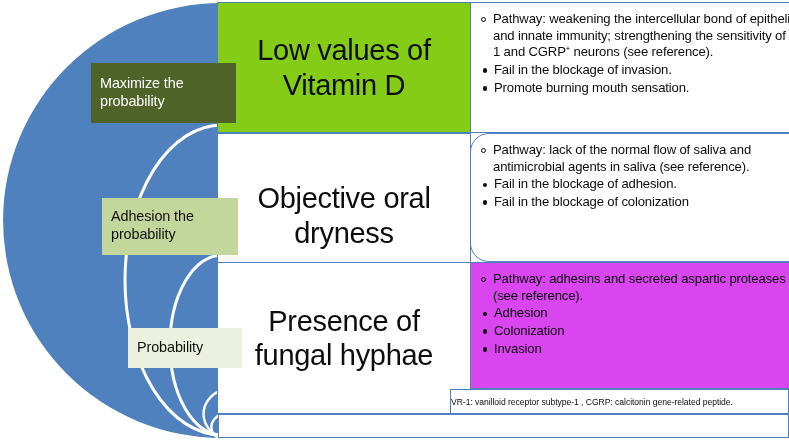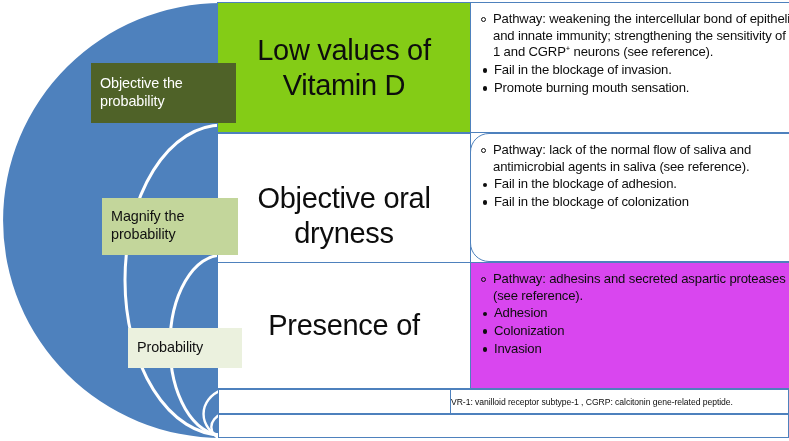--- a/index.html
+++ b/index.html
@@ -56,21 +56,21 @@
     padding:0 6px;
   }
   .detail-box{
     left:470px;width:351px;
     padding:8px 7px 6px 10px;
   }
   #title-0{top:2px;height:131px;}
   #detail-0{top:2px;height:131px;}
   #title-1{top:133px;height:165px;}
   #detail-1{top:133px;height:129px;}
-  #title-2{top:262px;height:127px;}
+  #title-2{top:262px;height:152px;}
   #detail-2{top:262px;height:127px;}
 
   
   ul.bullets{list-style:none;margin:0;padding:0;}
   ul.bullets li{
     position:relative;
     padding-left:13px;
     margin-bottom:1px;
     font-size:13.1px;
     line-height:1.27;
@@ -120,28 +120,28 @@
     <path d="M 222,125 A 97,155 0 0 0 222,435" fill="none" stroke="#FFFFFF" stroke-width="3"></path>
 
     <path d="M 222,255 A 52,90 0 0 0 222,435" fill="none" stroke="#FFFFFF" stroke-width="3"></path>
 
     <path d="M 222,390 A 30,26 0 0 0 222,438" fill="none" stroke="#FFFFFF" stroke-width="2.4"></path>
     <path d="M 222,414 A 17,14 0 0 0 222,440" fill="none" stroke="#FFFFFF" stroke-width="2.4"></path>
   </svg>
 
   <div class="plabel" id="plabel-0" style="background: rgb(79, 98, 40); color: rgb(255, 255, 255);">
     <div>
-      <span>Objective the</span>
+      <span>Maximize the</span>
       <span>probability</span>
     </div>
   </div>
 
   <div class="plabel" id="plabel-1" style="background: rgb(195, 214, 155); color: rgb(17, 17, 17);">
     <div>
-      <span>Magnify the</span>
+      <span>Adhesion the</span>
       <span>probability</span>
     </div>
   </div>
 
   <div class="plabel" id="plabel-2" style="background: rgb(235, 241, 222); color: rgb(17, 17, 17);">
     <div>
       <span>Probability</span>
     </div>
   </div>
 
@@ -169,20 +169,21 @@
     <ul class="bullets">
       <li class="hollow">Pathway: lack of the normal flow of saliva and antimicrobial agents in saliva (see reference).</li>
       <li class="solid">Fail in the blockage of adhesion.</li>
       <li class="solid">Fail in the blockage of colonization</li>
     </ul>
   </div>
 
   <div class="rowbox title-box" id="title-2" style="border-color: rgb(78, 129, 189); background: rgb(255, 255, 255);">
     <div class="ttxt">
       <span>Presence of</span><br>
+      <span>fungal hyphae</span>
     </div>
   </div>
   <div class="rowbox detail-box" id="detail-2" style="border-color: rgb(78, 129, 189); background: #d946ef;">
     <ul class="bullets">
       <li class="hollow">Pathway: adhesins and secreted aspartic proteases (see reference).</li>
       <li class="solid">Adhesion</li>
       <li class="solid">Colonization</li>
       <li class="solid">Invasion</li>
     </ul>
   </div>

